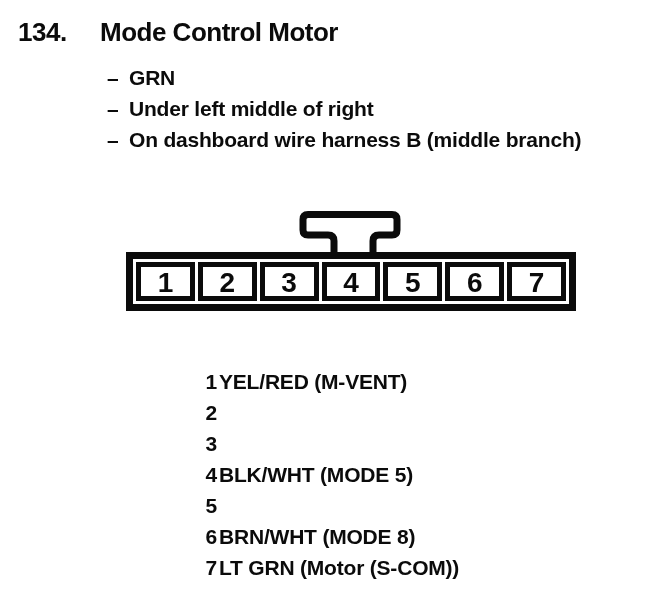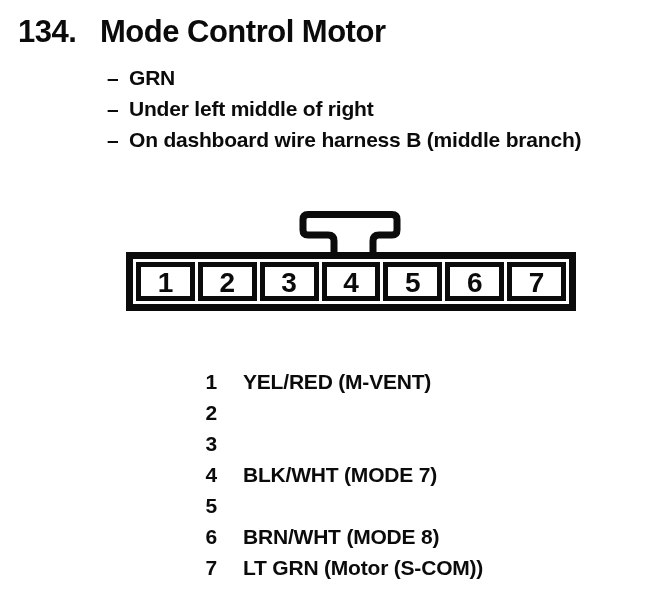--- a/index.html
+++ b/index.html
@@ -10,21 +10,21 @@
     position: relative;
     overflow: hidden;
     color: #0b0b0b;
   }
   .canvas { position: absolute; inset: 0; }
 
   
   .title-row {
     position: absolute; left: 18px; top: 10px;
     display: flex; align-items: baseline;
-    font-weight: bold; font-size: 31px; line-height: 44px;
+    font-weight: bold; font-size: 26px; line-height: 44px;
     letter-spacing: -0.5px; white-space: nowrap;
   }
   .title-num { width: 82px; }
 
   
   .notes {
     position: absolute; left: 107px; top: 62px;
     font-size: 21px; font-weight: bold; line-height: 31px;
     letter-spacing: -0.2px;
   }
@@ -54,21 +54,21 @@
   }
 
   
   .pin-list {
     position: absolute; left: 205px; top: 366px;
     font-size: 21px; font-weight: bold; line-height: 31px;
     letter-spacing: -0.2px;
   }
   .pin-row { display: flex; white-space: nowrap; }
   .pin-num { width: 12px; text-align: right; flex: 0 0 auto; }
-  .pin-label { margin-left: 26px; }
+  .pin-label { margin-left: 2px; }
 </style>
 </head>
 <body>
 
 <div class="canvas">
 
   <div class="title-row">
     <span class="title-num">134.</span>
     <span class="title-text">Mode Control Motor</span>
   </div>
@@ -109,21 +109,21 @@
         <span class="pin-label">YEL/RED (M-VENT)</span>
       </div>
       <div class="pin-row">
         <span class="pin-num">2</span>
       </div>
       <div class="pin-row">
         <span class="pin-num">3</span>
       </div>
       <div class="pin-row">
         <span class="pin-num">4</span>
-        <span class="pin-label">BLK/WHT (MODE 7)</span>
+        <span class="pin-label">BLK/WHT (MODE 5)</span>
       </div>
       <div class="pin-row">
         <span class="pin-num">5</span>
       </div>
       <div class="pin-row">
         <span class="pin-num">6</span>
         <span class="pin-label">BRN/WHT (MODE 8)</span>
       </div>
       <div class="pin-row">
         <span class="pin-num">7</span>

